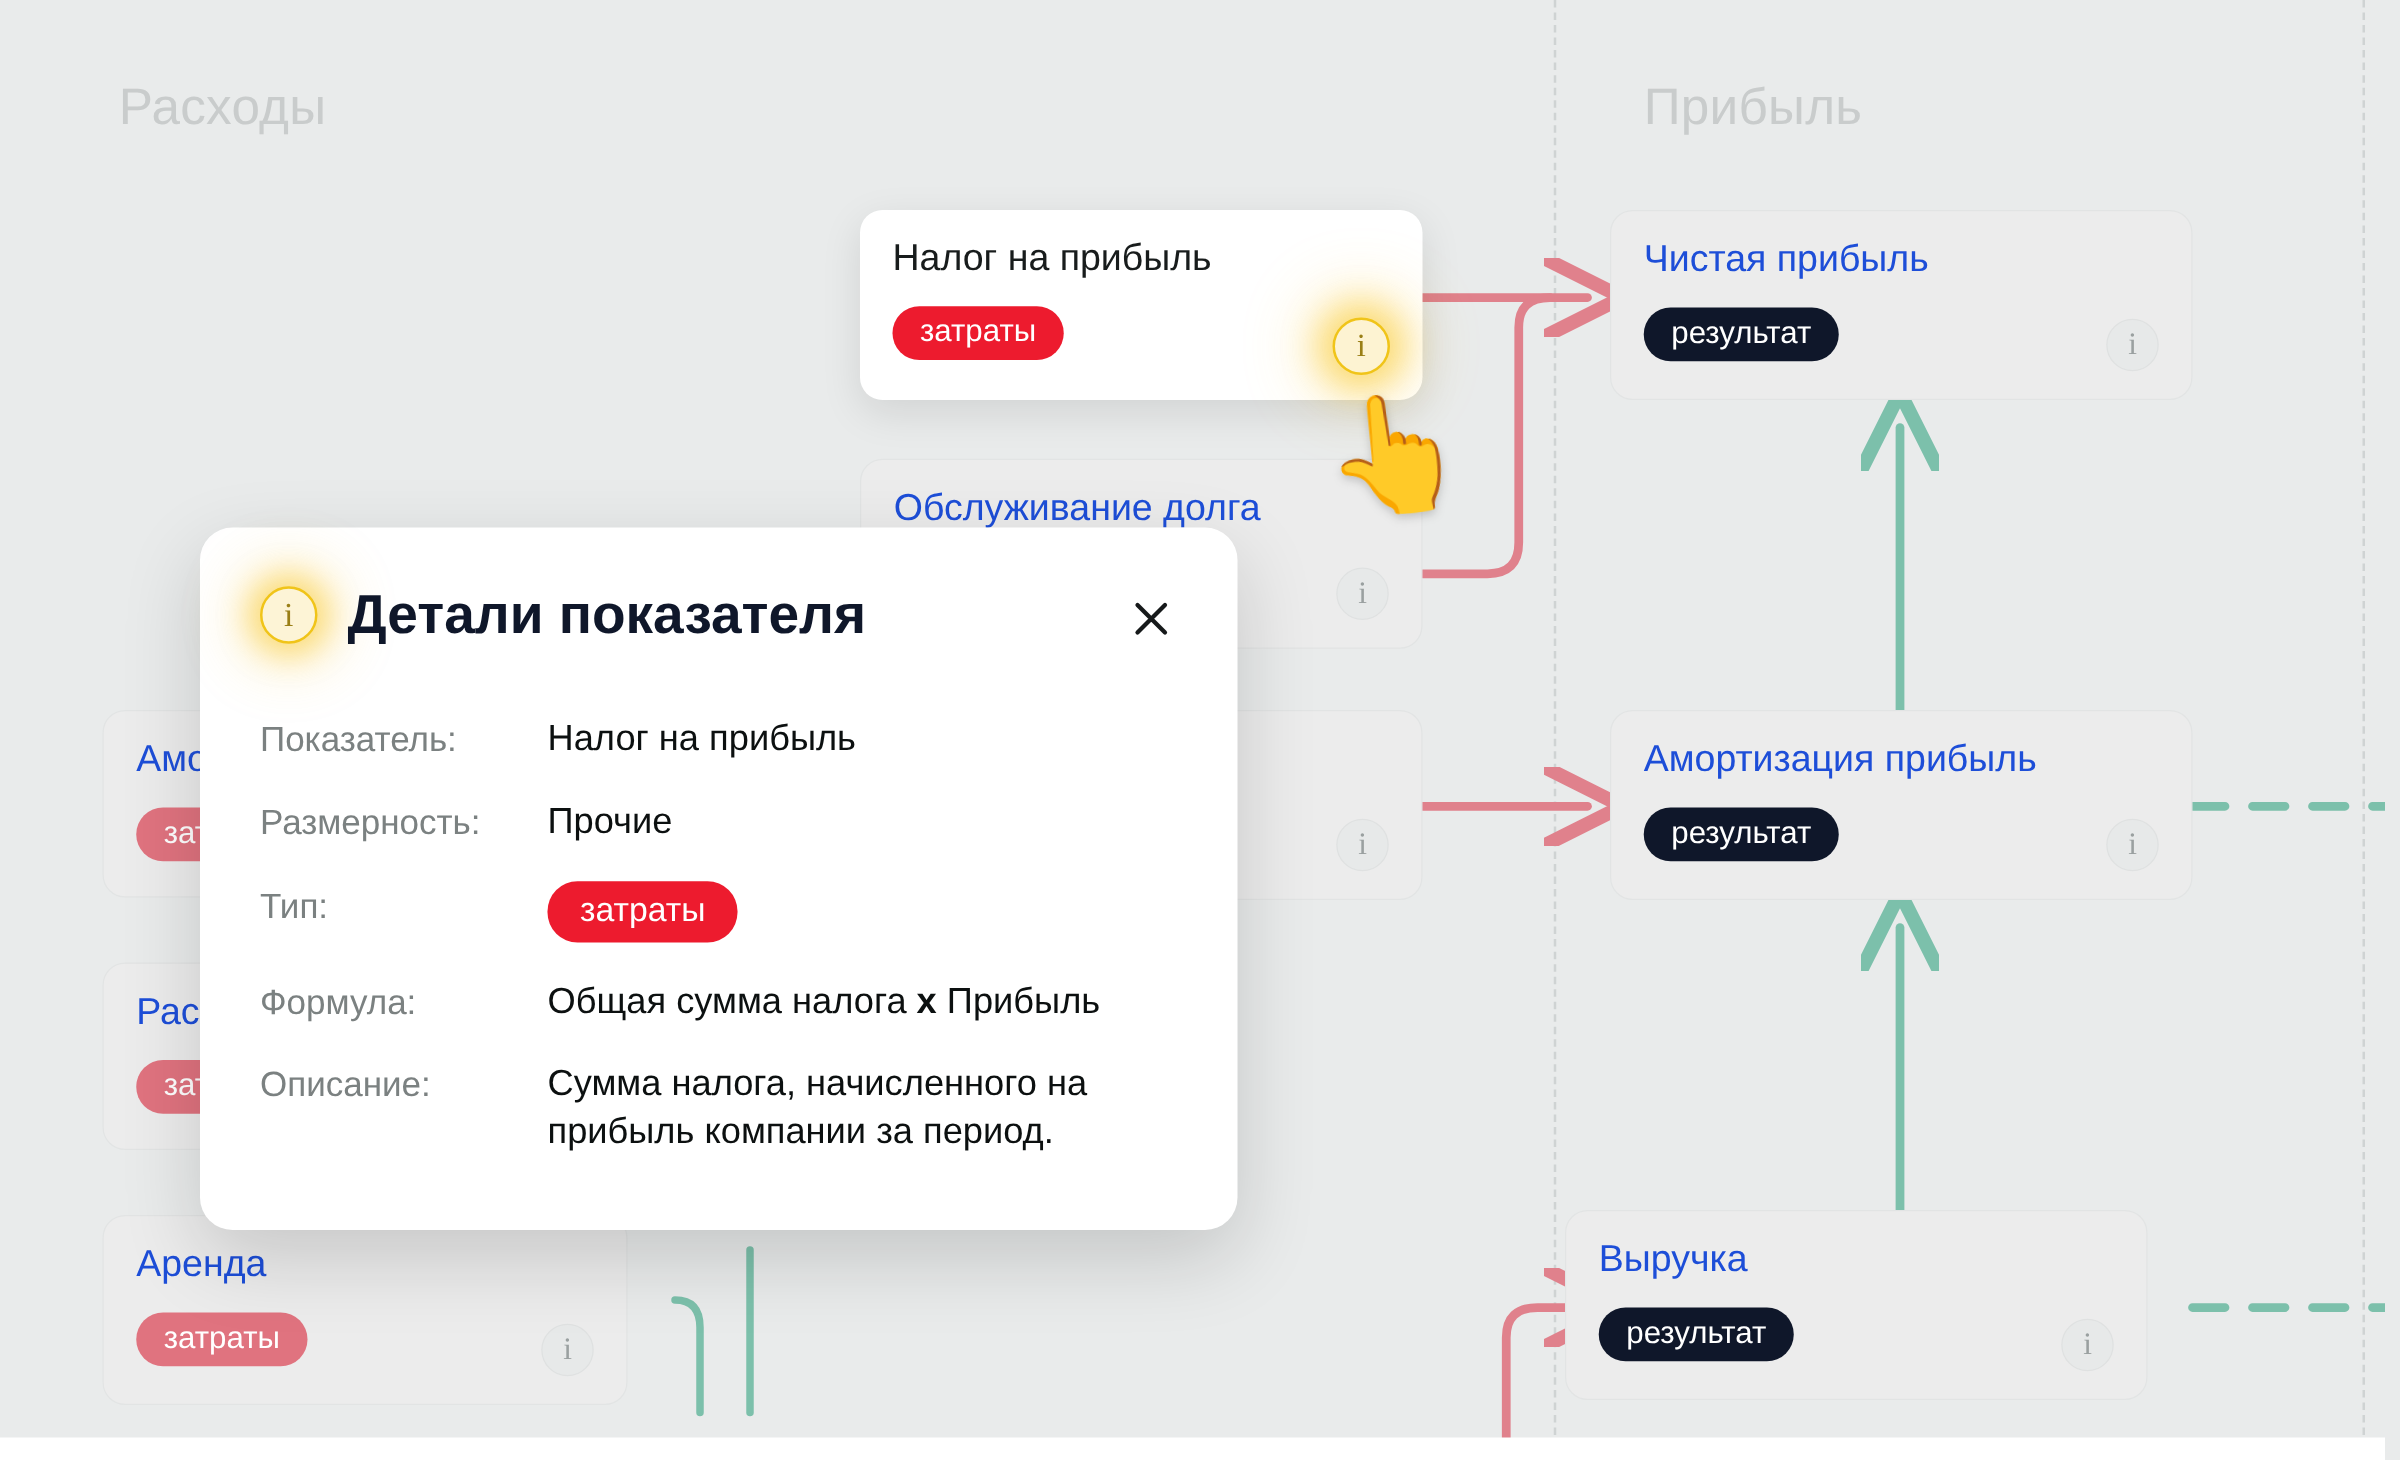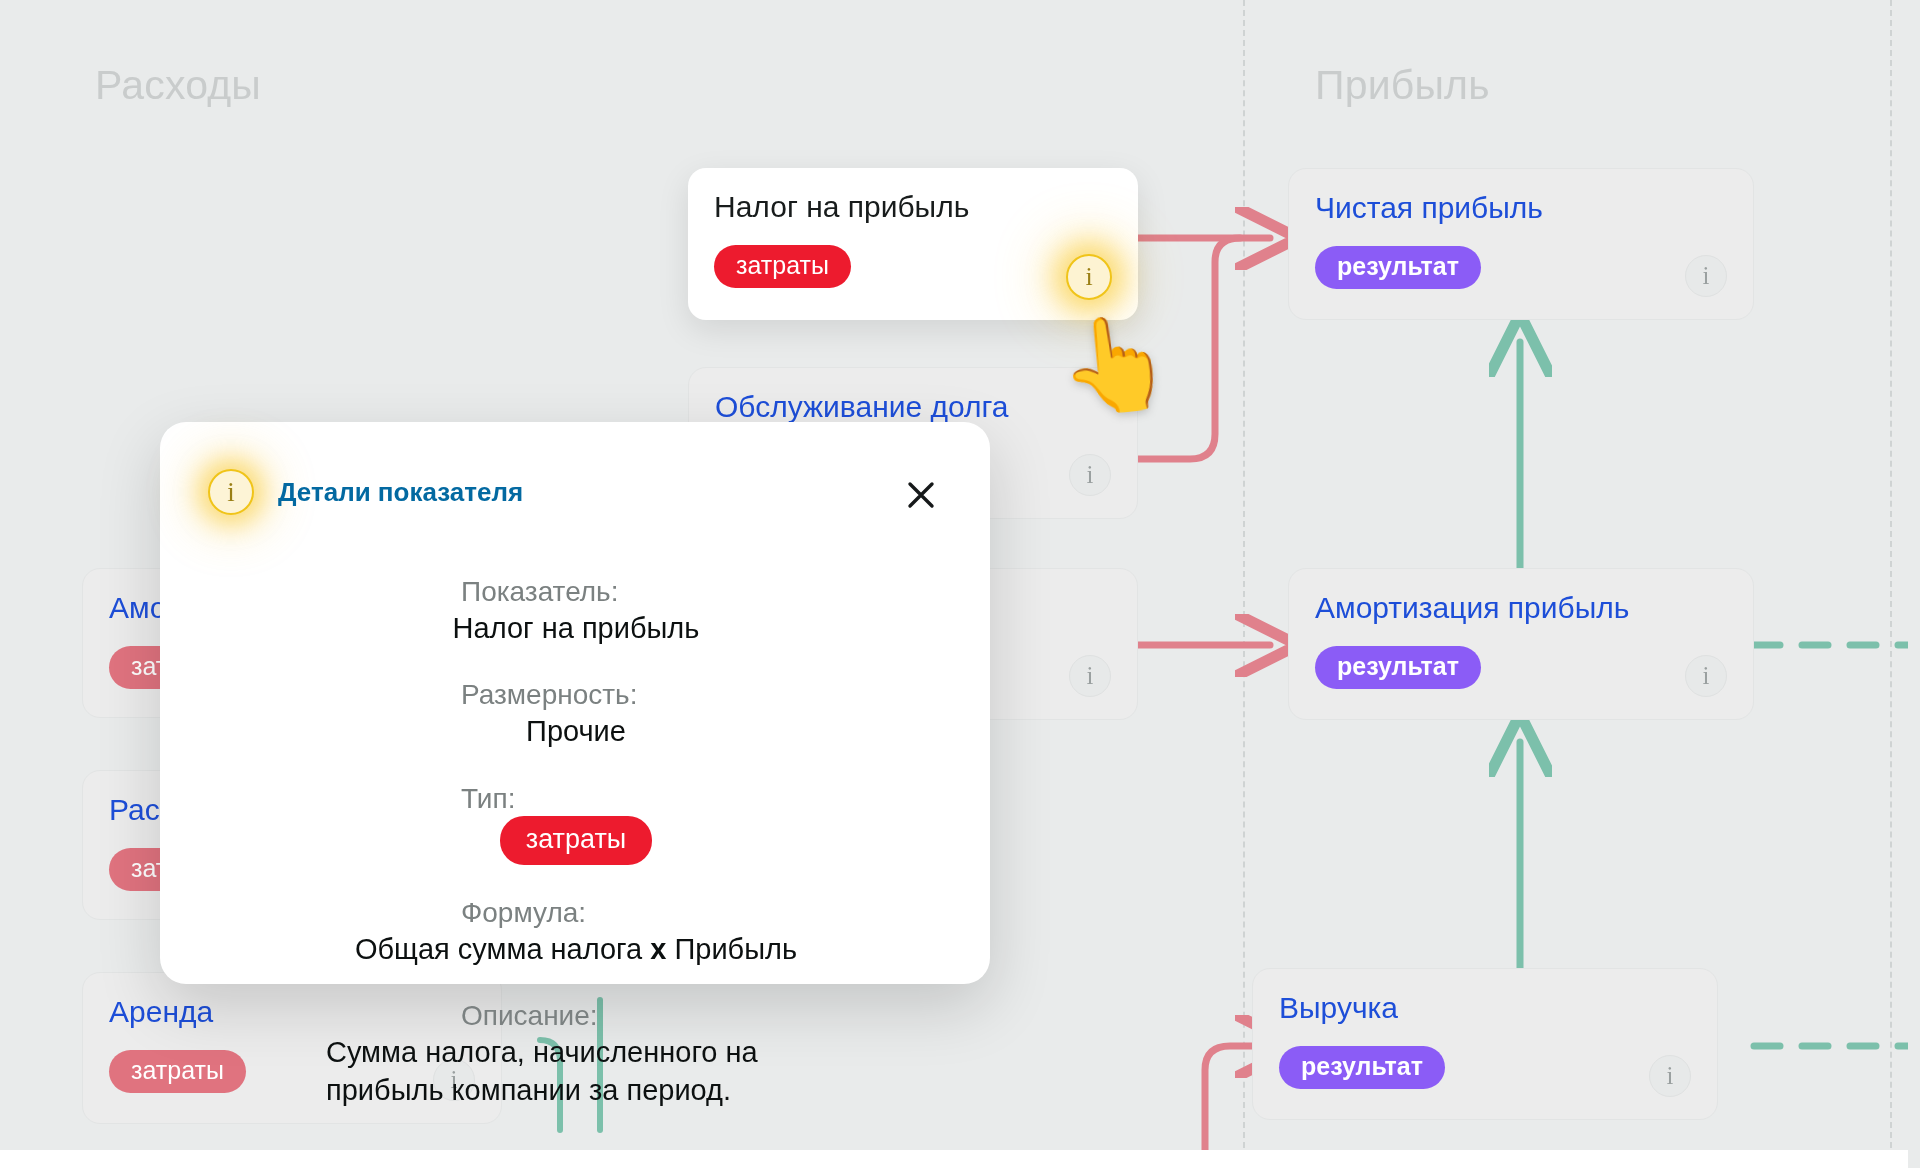--- a/index.html
+++ b/index.html
@@ -61,21 +61,21 @@
     align-items: center;
     justify-content: center;
     border-radius: 22px;
     padding: 8px 22px 10px 22px;
     font-size: 25px;
     color: #ffffff;
     line-height: 1;
     margin-top: 22px;
   }
   .badge-cost   { background: #e0737f; }
-  .badge-result { background: #8b5cf6; font-weight: bold; }
+  .badge-result { background: #0f172a; }
   .badge-cost-bright { background: #ed1b2e; }
 
   .info-btn {
     position: absolute;
     right: 26px; bottom: 22px;
     width: 42px; height: 42px;
     border-radius: 50%;
     background: #e7e9e9;
     border: 1.5px solid #dfe1e1;
     display: flex; align-items: center; justify-content: center;
@@ -160,43 +160,42 @@
     border: 2px solid #f0c419;
     display: flex; align-items: center; justify-content: center;
     color: #9a7f16; font-size: 27px;
     font-family: "Liberation Serif", serif;
     box-shadow: 0 0 22px 10px rgba(250,200,40,.50),
                 0 0 44px 20px rgba(250,205,60,.25);
     flex: none;
   }
   .modal-title {
     margin-left: 24px;
-    font-size: 26px;
+    font-size: 44px;
     font-weight: bold;
-    color: #0369a1;
+    color: #0f172a;
     white-space: nowrap;
   }
   #modal-close {
     position: absolute;
     right: 48px; top: 52px;
     width: 42px; height: 42px;
     display: flex; align-items: center; justify-content: center;
     color: #1c1f1f;
     font-size: 40px;
     line-height: 1;
     font-weight: 300;
   }
   #modal-close svg { display: block; }
 
   .modal-rows { margin-top: 52px; }
   .modal-row {
     display: flex;
-    align-items: center;
+    align-items: flex-start;
     margin-bottom: 28px;
-    flex-direction: column;
   }
   .modal-row:last-child { margin-bottom: 14px; }
   .row-label {
     width: 230px;
     flex: none;
     font-size: 28px;
     color: #7b8181;
     line-height: 1.25;
     padding-top: 2px;
   }

